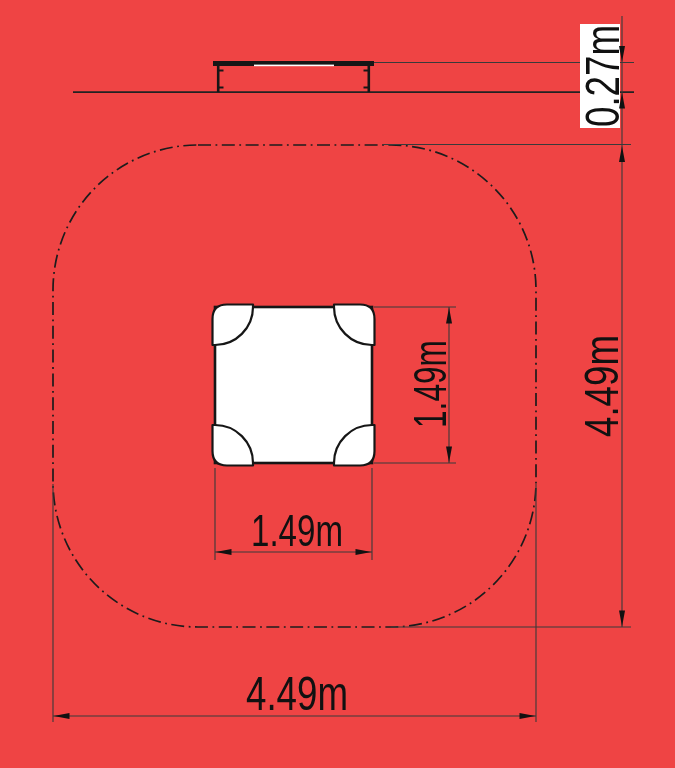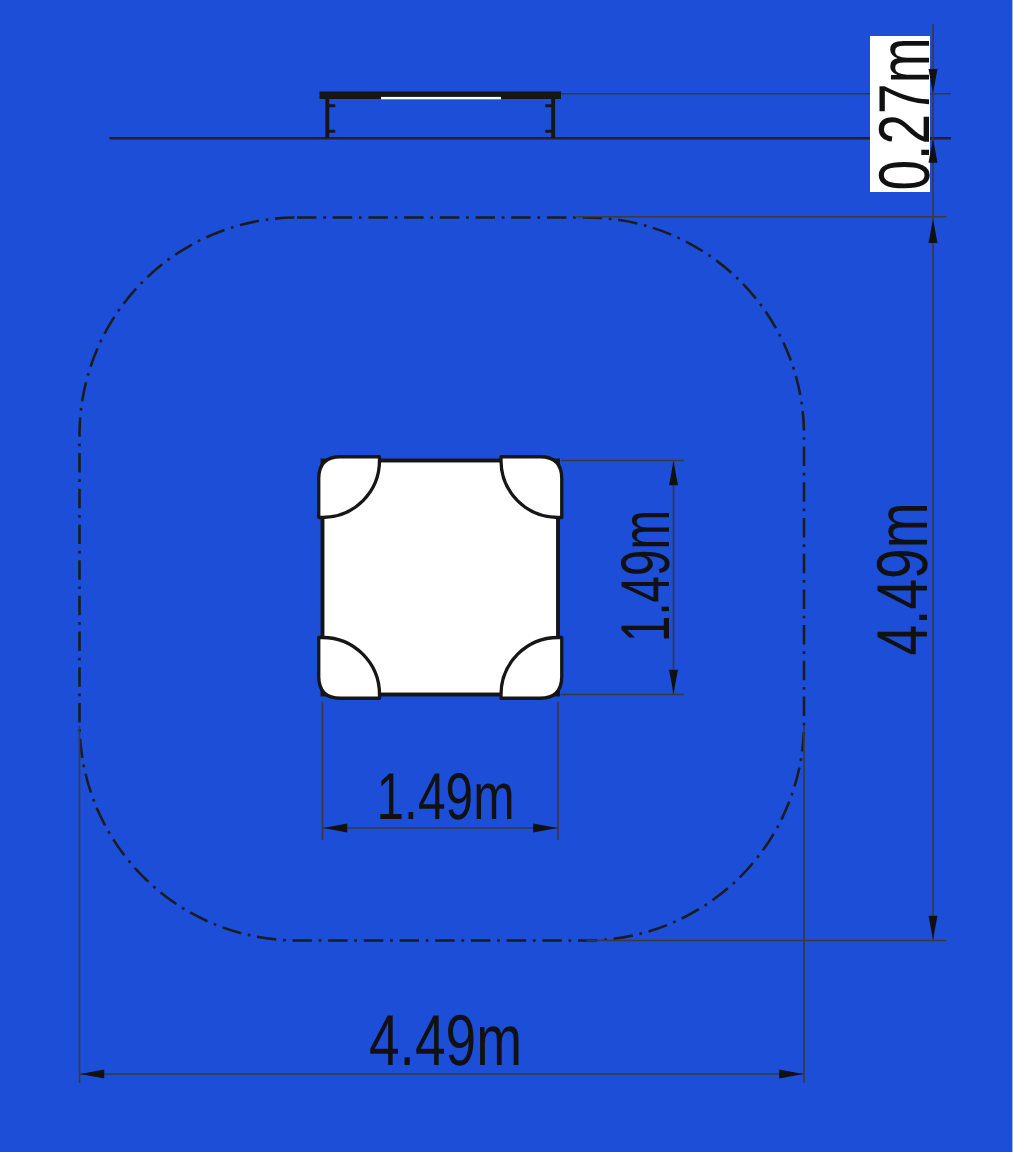--- a/index.html
+++ b/index.html
@@ -4,21 +4,21 @@
 <style>
   html, body {
     margin: 0;
     padding: 0;
     background: #ffffff;
   }
   .stage {
     position: relative;
     width: 675px;
     height: 768px;
-    background: #1d4ed8;
+    background: #ef4444;
     overflow: hidden;
     font-family: "Liberation Sans", sans-serif;
   }
   .stage svg {
     position: absolute;
     left: 0;
     top: 0;
     display: block;
   }
   text {

